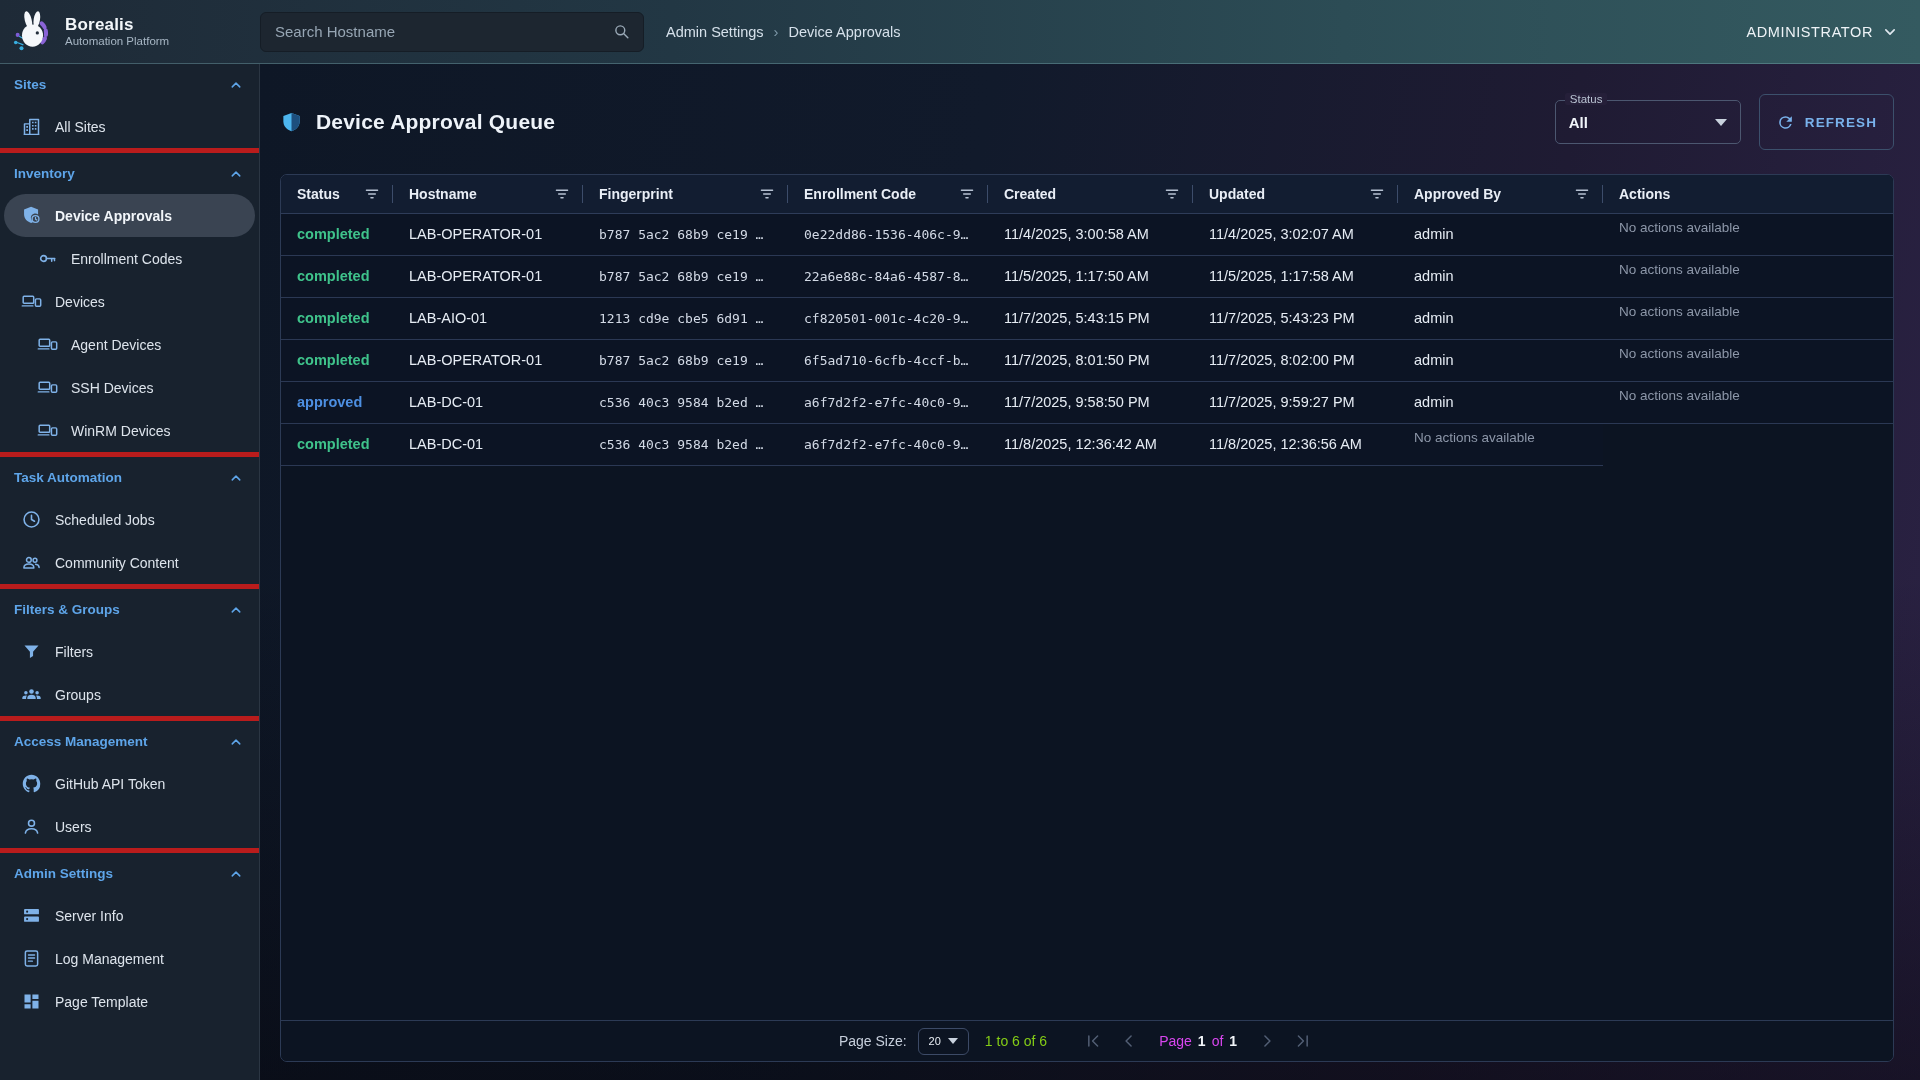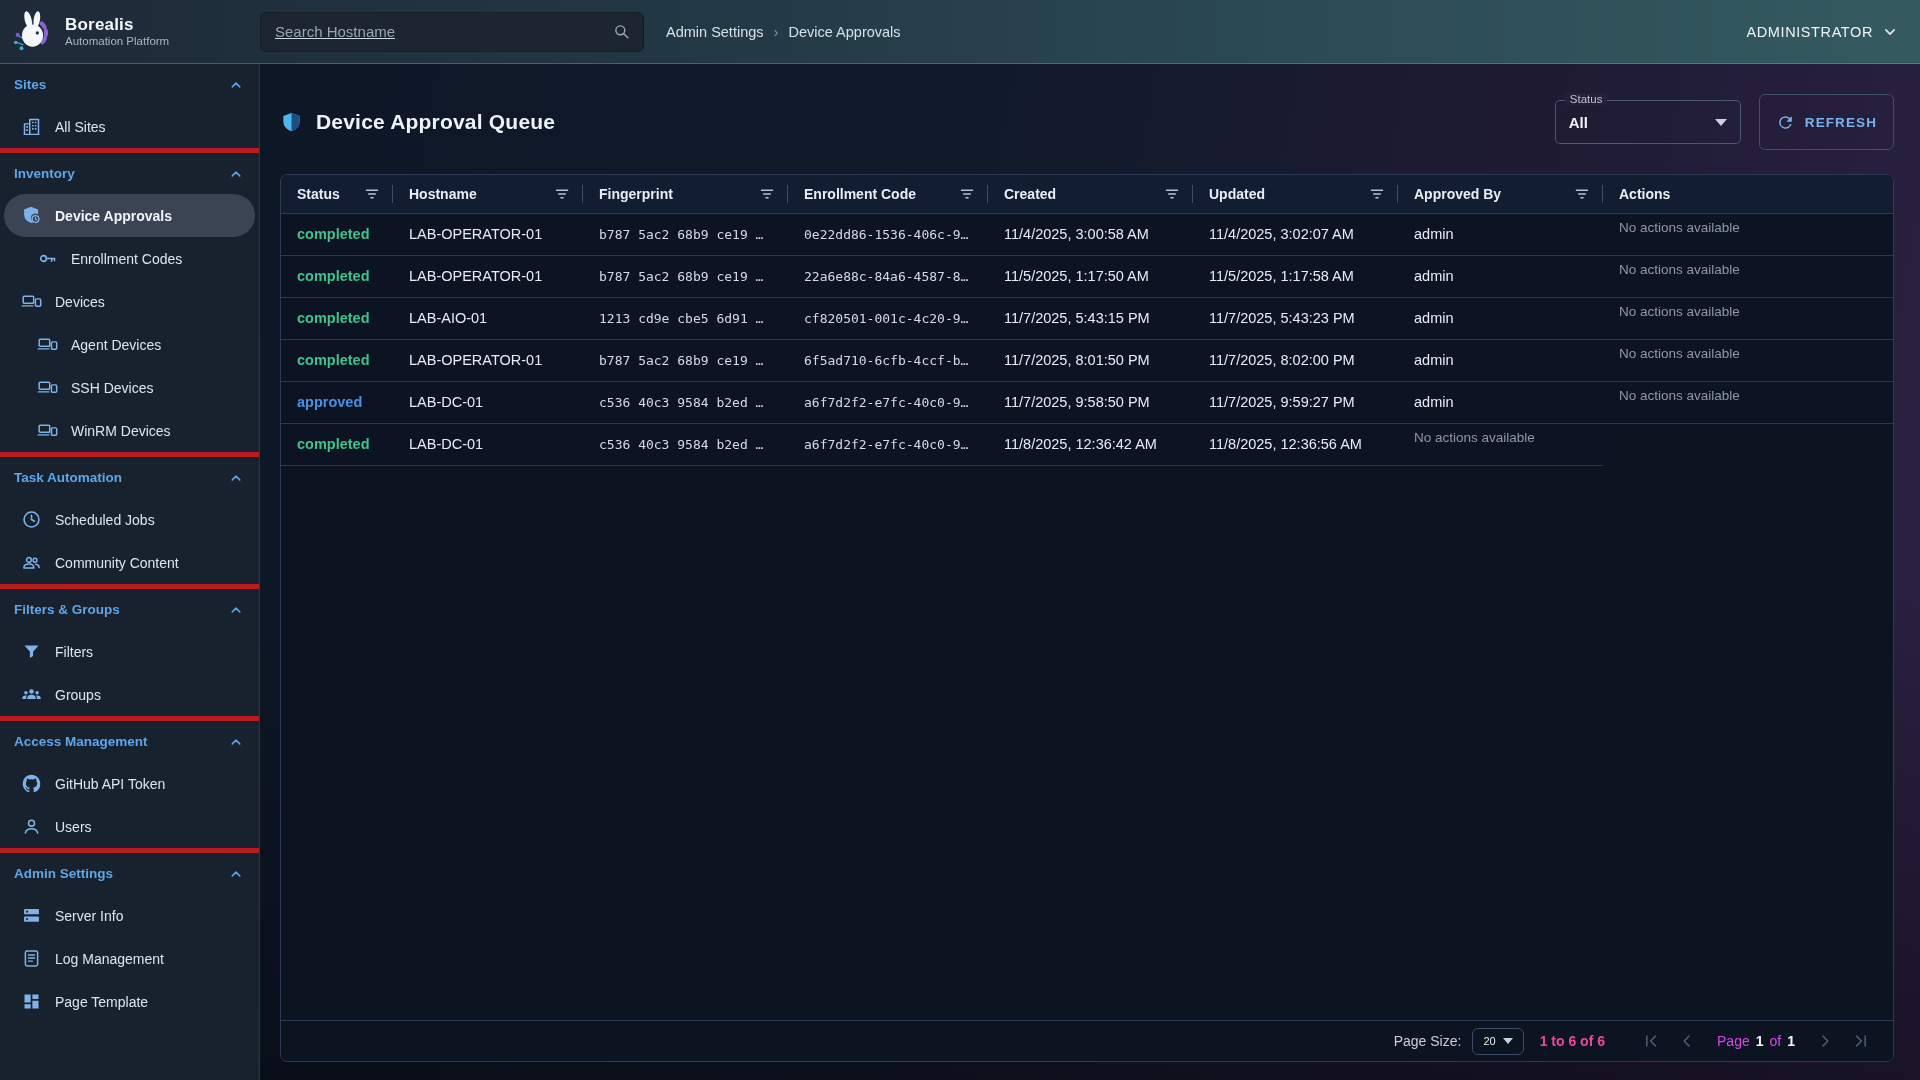--- a/index.html
+++ b/index.html
@@ -11,21 +11,21 @@
   .topbar{height:64px;flex:0 0 64px;display:flex;align-items:center;
     background:linear-gradient(90deg,#1e2a37 0%,#223744 35%,#2c4c55 70%,#345a60 100%);
     border-bottom:1px solid rgba(125,175,185,.38);}
   .brand{width:260px;flex:0 0 260px;display:flex;align-items:center;gap:9px;padding-left:10px;cursor:pointer;}
   .brand-text{display:flex;flex-direction:column;line-height:1.15;}
   .brand-title{font-size:17px;font-weight:700;color:#f3f7fa;letter-spacing:.2px;}
   .brand-sub{font-size:11.5px;color:#a7b6c4;}
   .search{width:384px;height:40px;background:#1d2630;border:1px solid #151d26;border-radius:6px;
     display:flex;align-items:center;padding:0 12px;}
   .search input{flex:1;background:transparent;border:none;outline:none;color:#cdd8e2;font-size:15px;
-    font-family:"Liberation Sans",sans-serif;text-decoration:underline;}
+    font-family:"Liberation Sans",sans-serif;}
   .search input::placeholder{color:#97a6b4;opacity:1;}
   .search .ic{color:#9aa9b7;width:19px;height:19px;}
   .breadcrumb{margin-left:22px;display:flex;align-items:center;gap:10px;font-size:14.5px;color:#d5e0ea;font-weight:500;}
   .crumb{cursor:pointer;}
   .crumb-sep{color:#7f99aa;font-size:15px;}
   .usermenu{margin-left:auto;margin-right:20px;display:flex;align-items:center;gap:7px;color:#eef3f7;
     font-size:14.5px;font-weight:500;letter-spacing:.6px;cursor:pointer;}
   .usermenu .ic{width:20px;height:20px;color:#dfe7ee;}
 
   
@@ -75,27 +75,27 @@
     color:#e6ecf4;background:#0c1424;white-space:nowrap;overflow:hidden;}
   td.mono{font-family:"DejaVu Sans Mono",monospace;font-size:13px;color:#d3dae6;}
   td.status{font-weight:600;}
   .st-completed{color:#3fc38b;}
   .st-approved{color:#4d8fe2;}
   td.actions{vertical-align:top;padding-top:6px;font-size:13.5px;color:#8d97a9;}
   .card-spacer{flex:1;background:#0c1422;}
 
   
   .card-footer{height:41px;flex:0 0 41px;border-top:1px solid #2c3a55;display:flex;align-items:center;
-    justify-content:flex-end;padding-right:14px;color:#c7cfdc;font-size:14px;background:#0c1422;}
+    justify-content:center;padding-right:14px;color:#c7cfdc;font-size:14px;background:#0c1422;}
   .ps-label{margin-right:11px;}
   .ps-box{display:flex;align-items:center;gap:7px;border:1px solid #3c4a66;border-radius:6px;height:27px;
     padding:0 10px;color:#e8edf4;font-size:11px;cursor:pointer;}
   .ps-arrow{width:0;height:0;border-left:5px solid transparent;border-right:5px solid transparent;
     border-top:6px solid #c9d2de;}
-  .range{margin:0 28px 0 16px;font-weight:700;color:#ec4899;}
+  .range{margin:0 28px 0 16px;font-weight:400;color:#84cc16;}
   .pg-btn{width:20px;height:20px;color:#525e74;margin:0 8px;cursor:default;}
   .page-ind{margin:0 12px;display:flex;gap:6px;align-items:center;}
   .page-ind .pw{color:#d946ef;}
   .page-ind .pn{font-weight:700;color:#f2f5f9;}
 </style>
 </head>
 <body>
 
 <svg width="0" height="0" style="position:absolute" aria-hidden="true">
   <defs>

